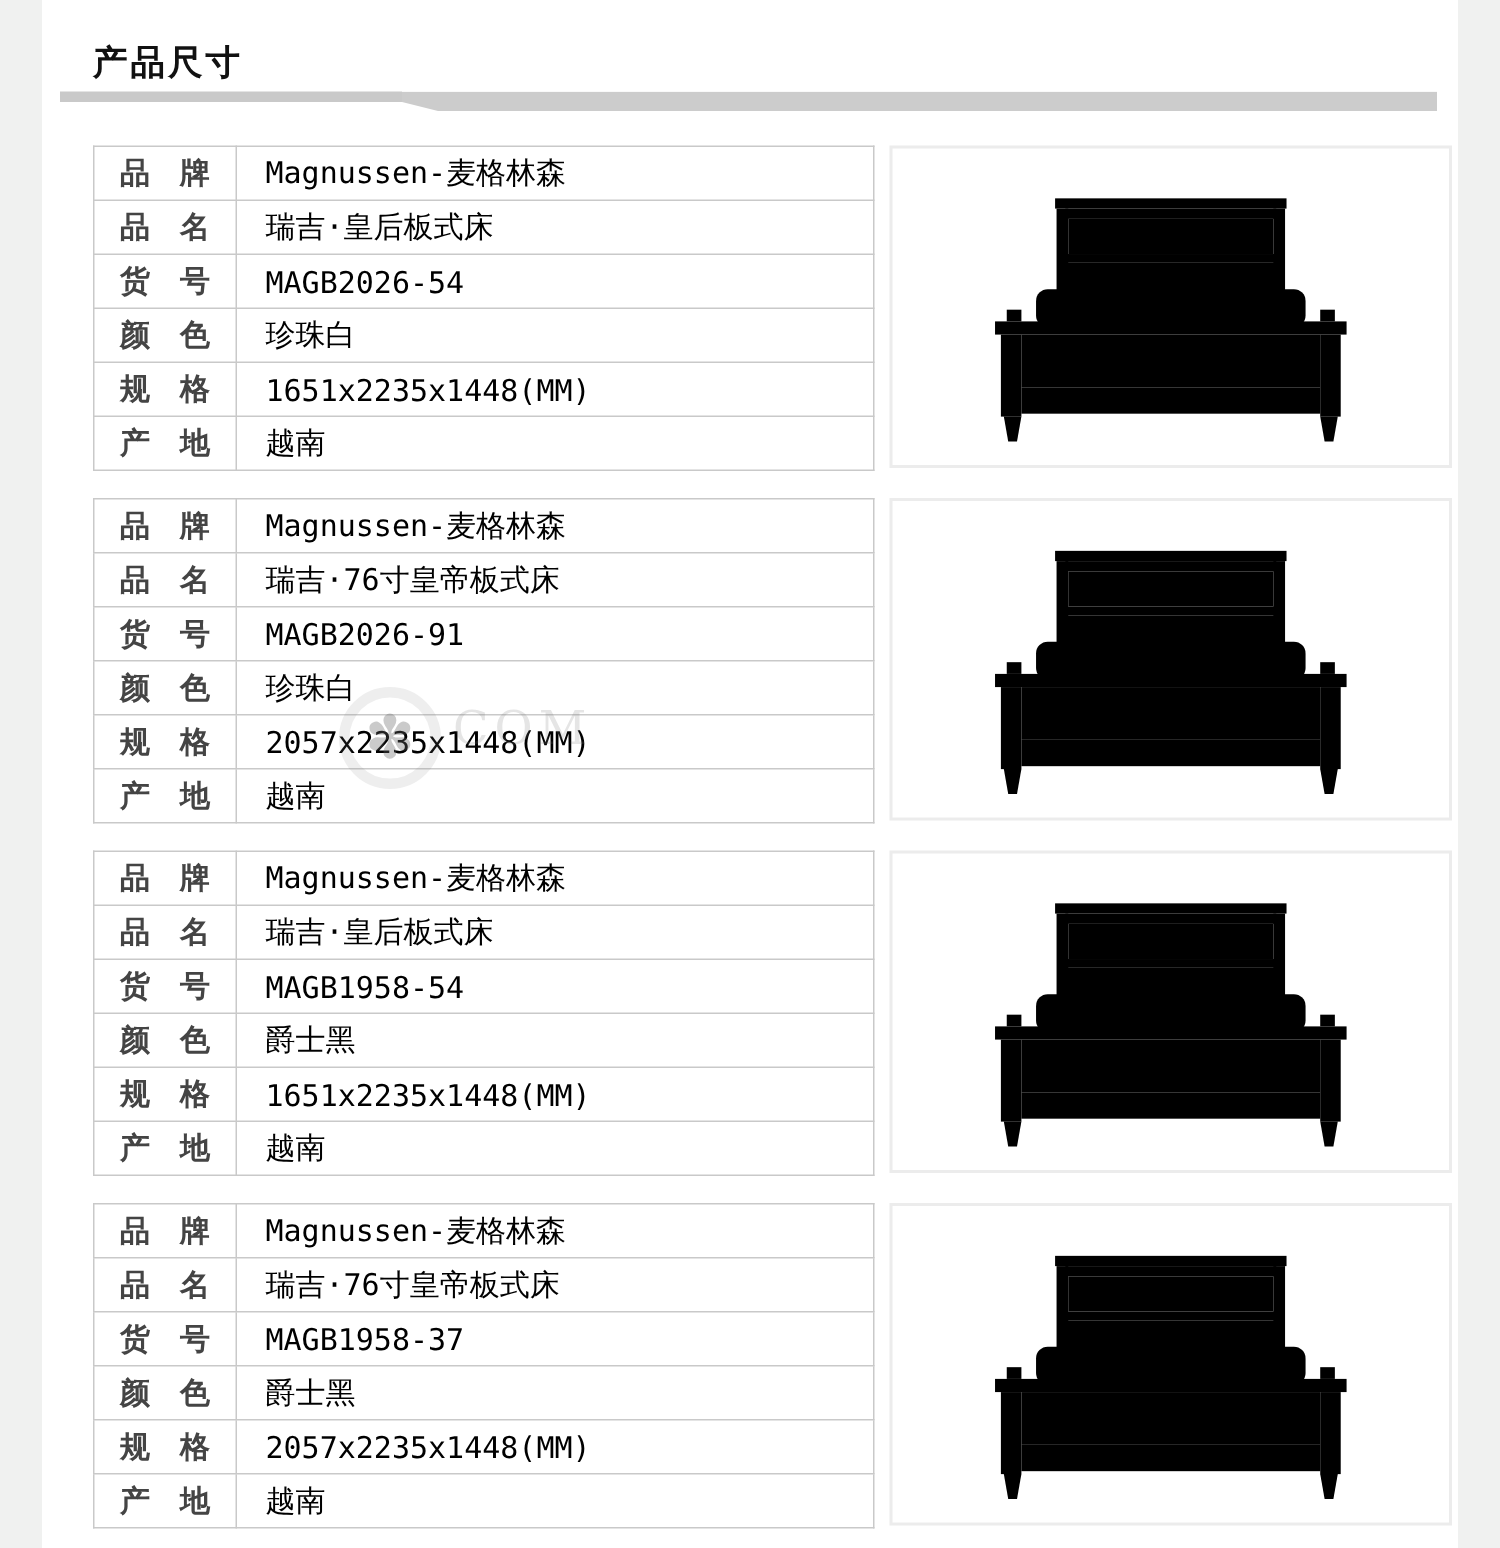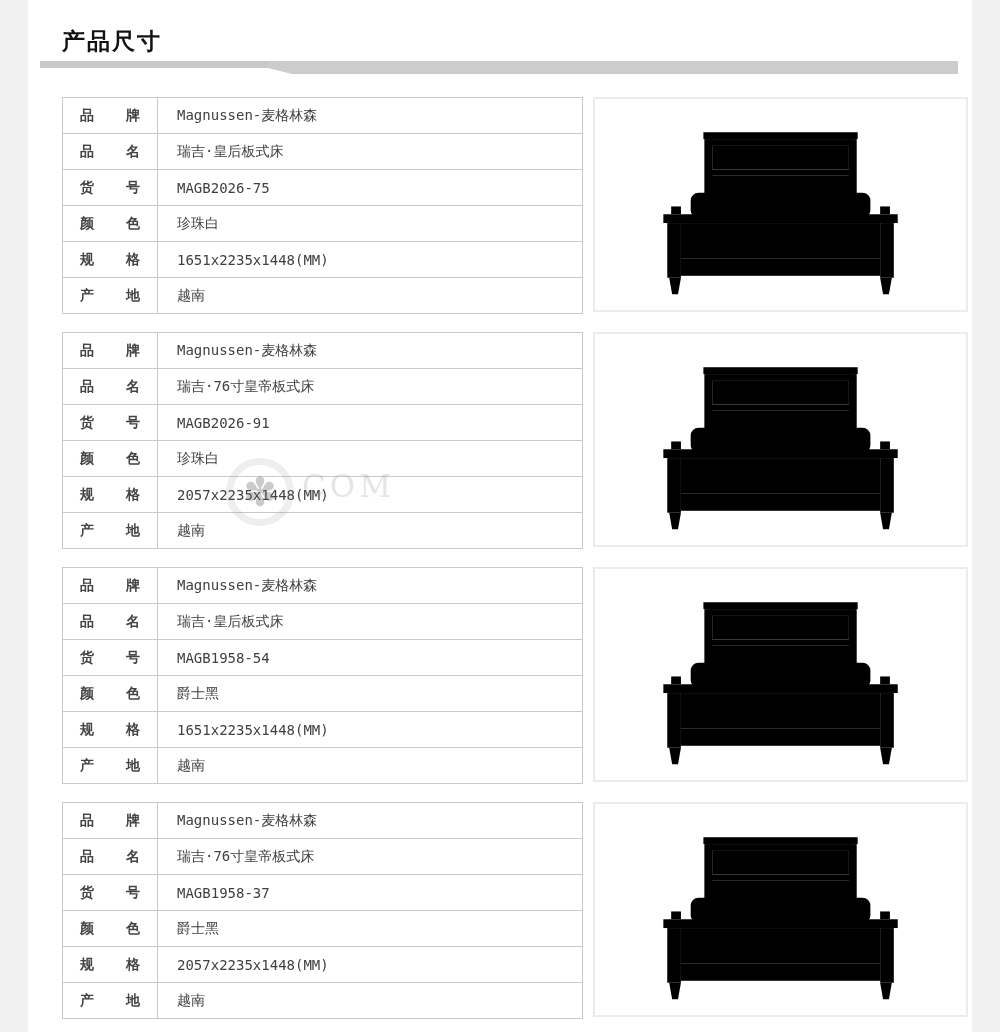--- a/index.html
+++ b/index.html
@@ -13,26 +13,26 @@
            color:#111111; letter-spacing:2px; }
   .bar-thin  { position:absolute; left:12px;  top:61px; width:228px; height:7px;  background:#c9c9c9; }
   .bar-thick { position:absolute; left:240px; top:61px; width:690px; height:13px; background:#cccccc;
                clip-path:polygon(0 0,100% 0,100% 100%,24px 100%,0 54%); }
 
   
   .sections { position:absolute; left:34px; top:97px; width:906px; }
   .product  { display:flex; gap:10px; margin-bottom:18px; }
 
   table.spec { border-collapse:collapse; width:525px; table-layout:fixed;
-               font-size:14px; color:#4d4d4d; }
+               font-size:20px; color:#4d4d4d; }
   table.spec th, table.spec td { border:1px solid #c9c9c9; height:36px; vertical-align:middle; }
   table.spec th { width:95px; font-weight:bold; color:#444444; padding:0 17px;
                   text-align:justify; text-align-last:justify; }
   table.spec td { padding-left:19px; text-align:left; font-weight:normal;
-                  font-family:"DejaVu Sans Mono","DejaVu Sans",monospace; color:#404040; }
+                  font-family:"DejaVu Sans Mono","DejaVu Sans",monospace; color:#000000; }
 
   figure.photo { width:378px; height:215px; background:#ffffff; border:2px solid #ececec;
                  display:flex; align-items:center; justify-content:center; }
   .bed { width:100%; height:100%; display:block; }
 
   
   figure[data-variant="pearl-white"] { --frame:#f8f8f8; --fstroke:#c7c7c7; --xcol:#d2d2d2; --panel:#f3f3f3; }
   figure[data-variant="jazz-black"]  { --frame:#1d1d1d; --fstroke:#0e0e0e; --xcol:#1f1f1f; --panel:#eeeeee; }
 
   
@@ -108,21 +108,21 @@
               <tr>
                 <th>品牌</th>
                 <td>Magnussen-麦格林森</td>
               </tr>
           <tr>
                 <th>品名</th>
                 <td>瑞吉·皇后板式床</td>
               </tr>
           <tr>
                 <th>货号</th>
-                <td>MAGB2026-75</td>
+                <td>MAGB2026-54</td>
               </tr>
           <tr>
                 <th>颜色</th>
                 <td>珍珠白</td>
               </tr>
           <tr>
                 <th>规格</th>
                 <td>1651x2235x1448(MM)</td>
               </tr>
           <tr>

